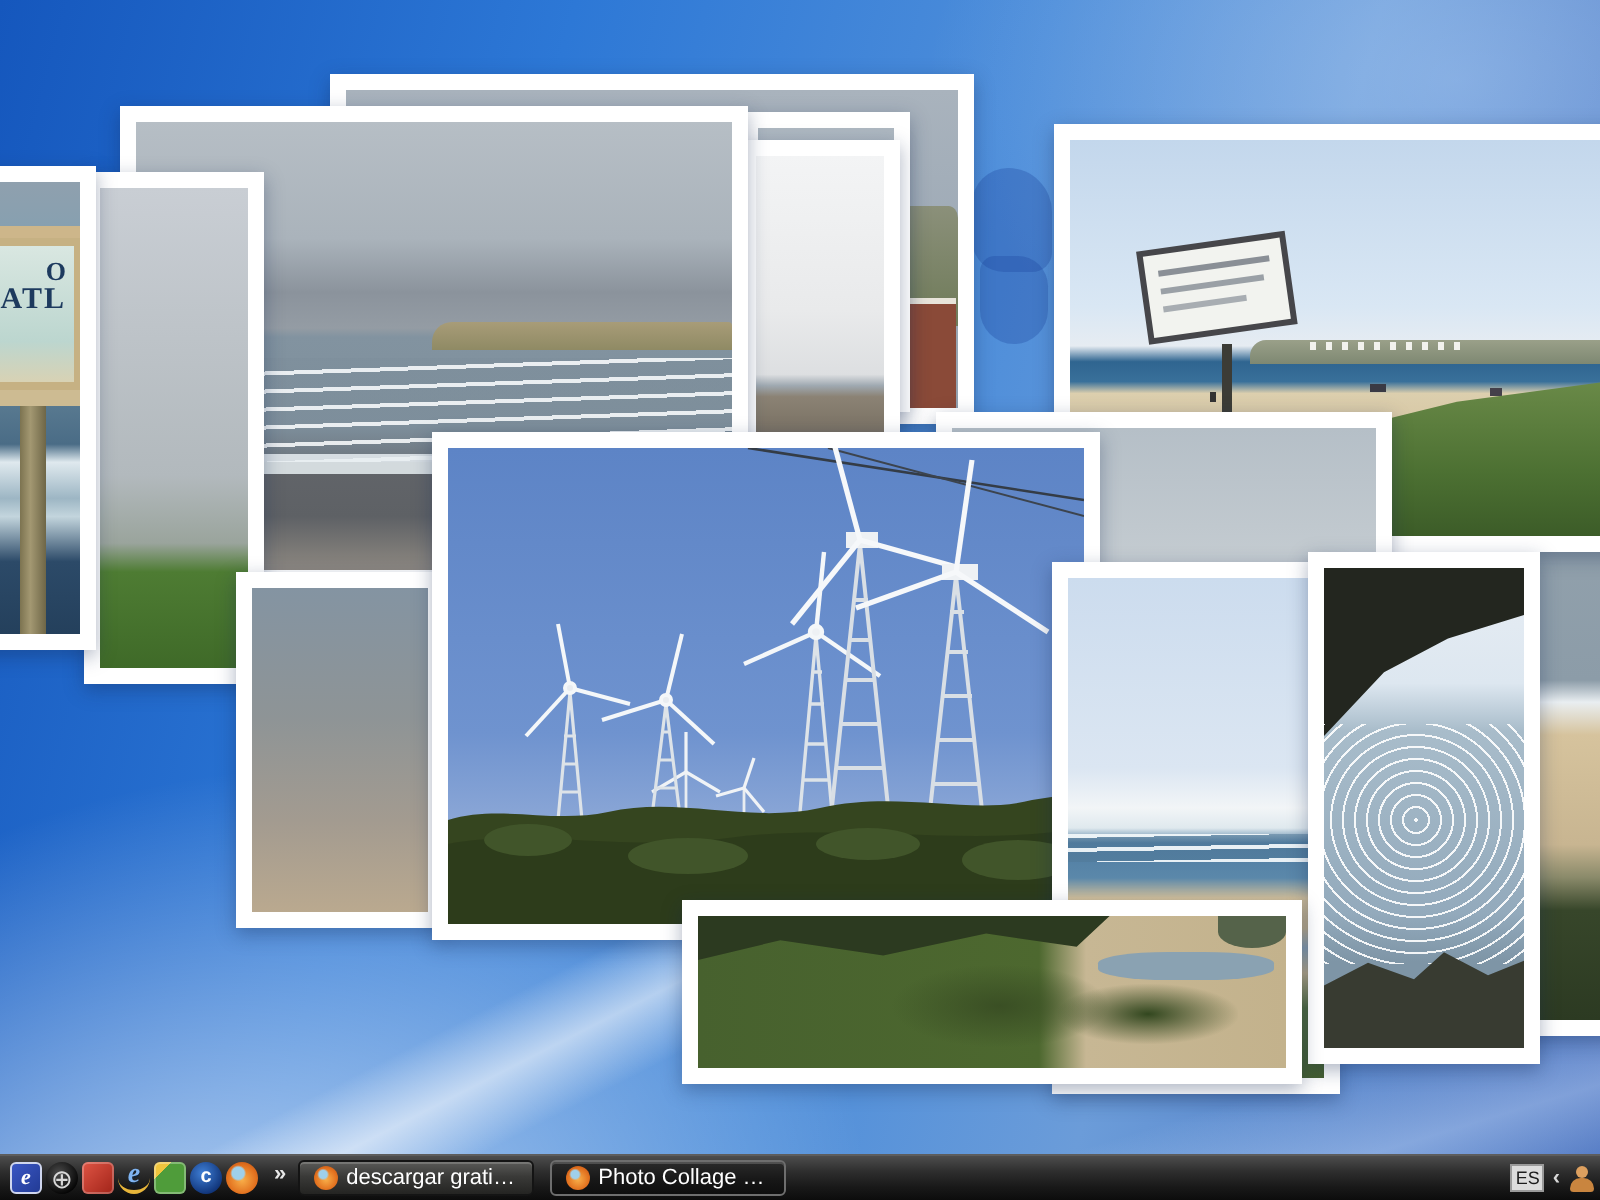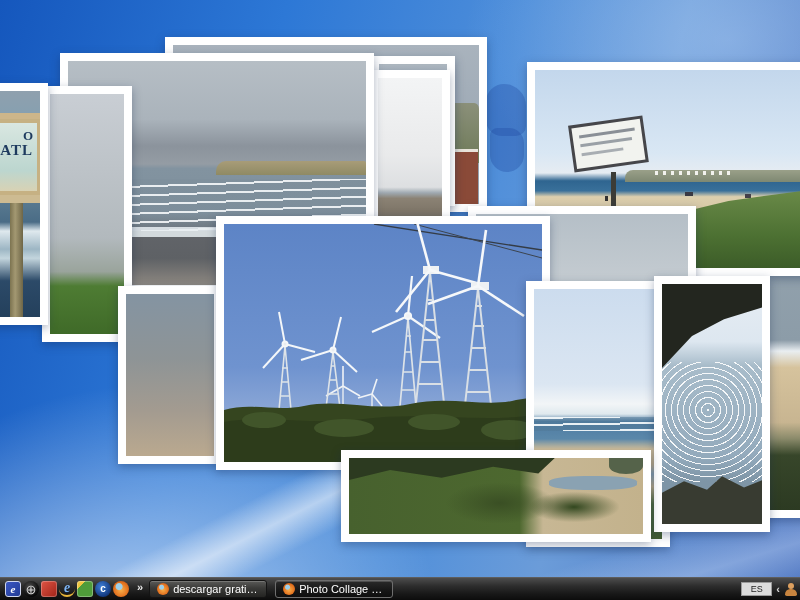--- a/index.html
+++ b/index.html
@@ -36,21 +36,21 @@
   .taskbtn{height:18px;display:flex;align-items:center;gap:4px;padding:0 7px;margin-right:8px;
     border-radius:3px;border:1px solid #141414;color:#fff;font-size:11px;white-space:nowrap;
     overflow:hidden;max-width:118px;background:linear-gradient(to bottom,#5a5a58,#3a3a38 45%,#242422);
     box-shadow:inset 0 1px 0 rgba(255,255,255,.18);}
   .taskbtn.active{background:linear-gradient(to bottom,#2a2a2a,#161616 60%,#0e0e0e);border:1px solid #6e6e6e;}
   .taskbtn .lbl{overflow:hidden;text-overflow:ellipsis;}
   .fficon{width:12px;height:12px;border-radius:50%;flex:0 0 auto;
     background:radial-gradient(circle at 38% 35%,#9fd0ea 0 2px,rgba(0,0,0,0) 3px),
                radial-gradient(circle at 50% 55%,#f9b04a,#e2711f 60%,#b34a12);}
   .tray{margin-left:auto;display:flex;align-items:center;gap:4px;padding-right:2px;}
-  .esbox{width:31px;height:14px;background:#dcdcdc;border:1px solid #9a9a9a;color:#1c1c1c;
+  .esbox{width:17px;height:14px;background:#dcdcdc;border:1px solid #9a9a9a;color:#1c1c1c;
     font-size:9px;display:flex;align-items:center;justify-content:center;}
   .traychev{color:#d8d8d8;font-size:11px;font-weight:bold;}
   .person{width:14px;height:14px;position:relative;flex:0 0 auto;}
   .person:before{content:"";position:absolute;left:4px;top:1px;width:6px;height:6px;border-radius:50%;background:#dda05f;}
   .person:after{content:"";position:absolute;left:1px;top:7px;width:12px;height:7px;border-radius:6px 6px 2px 2px;background:#c9853f;}
 
   
   svg{display:block;}
   .sign-face-text{color:#1d3a5e;font-family:"Liberation Serif",serif;font-weight:bold;line-height:1.05;}
 </style>

